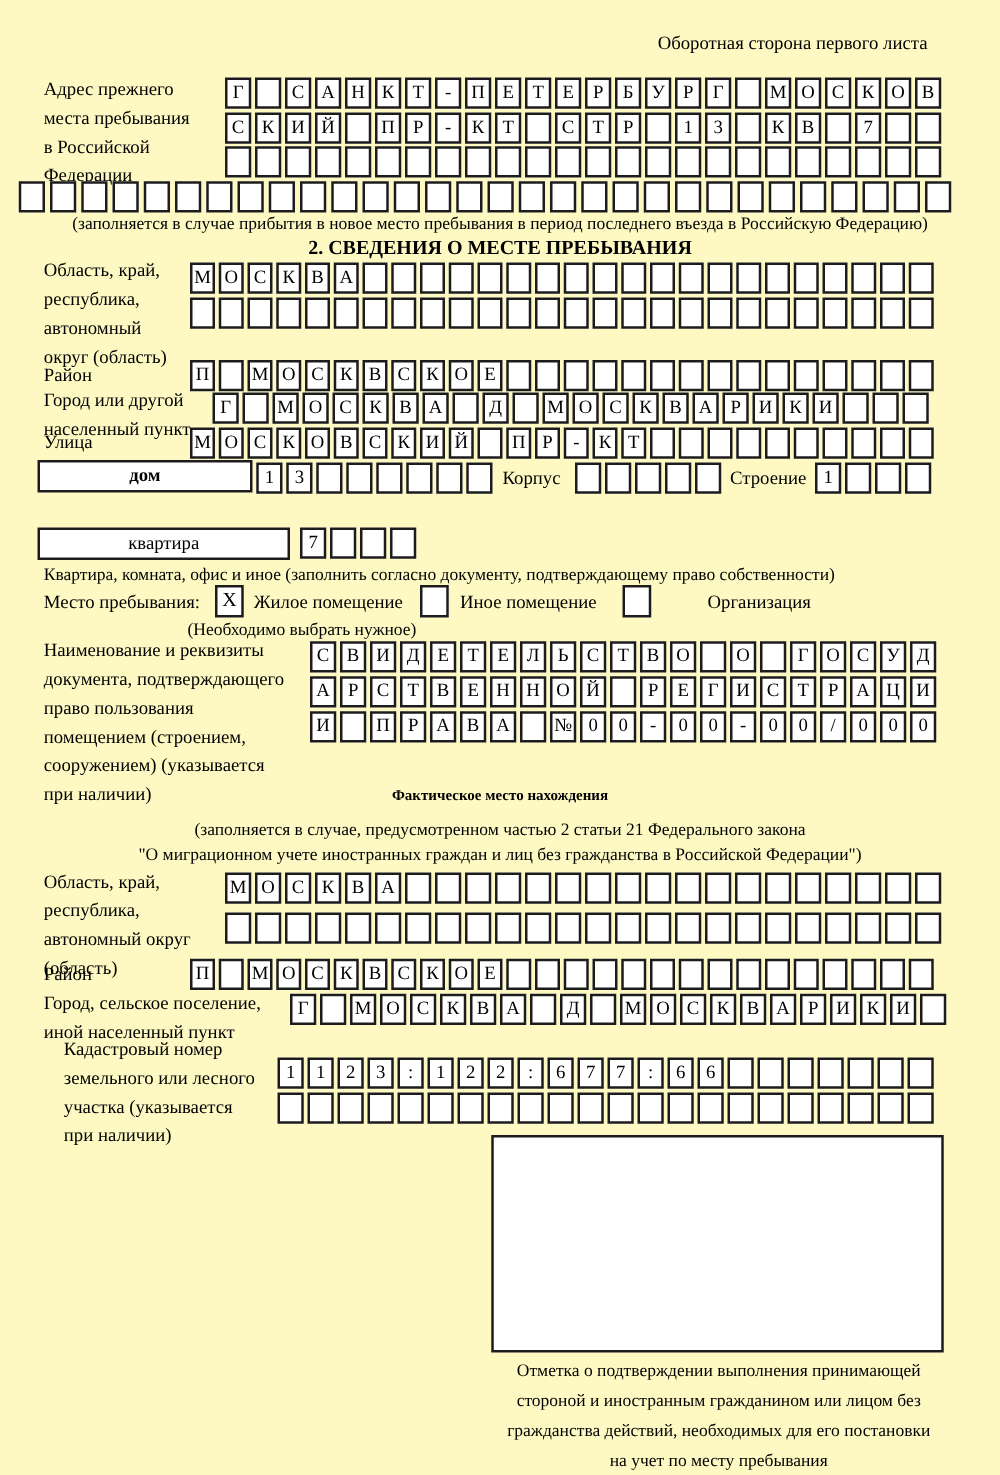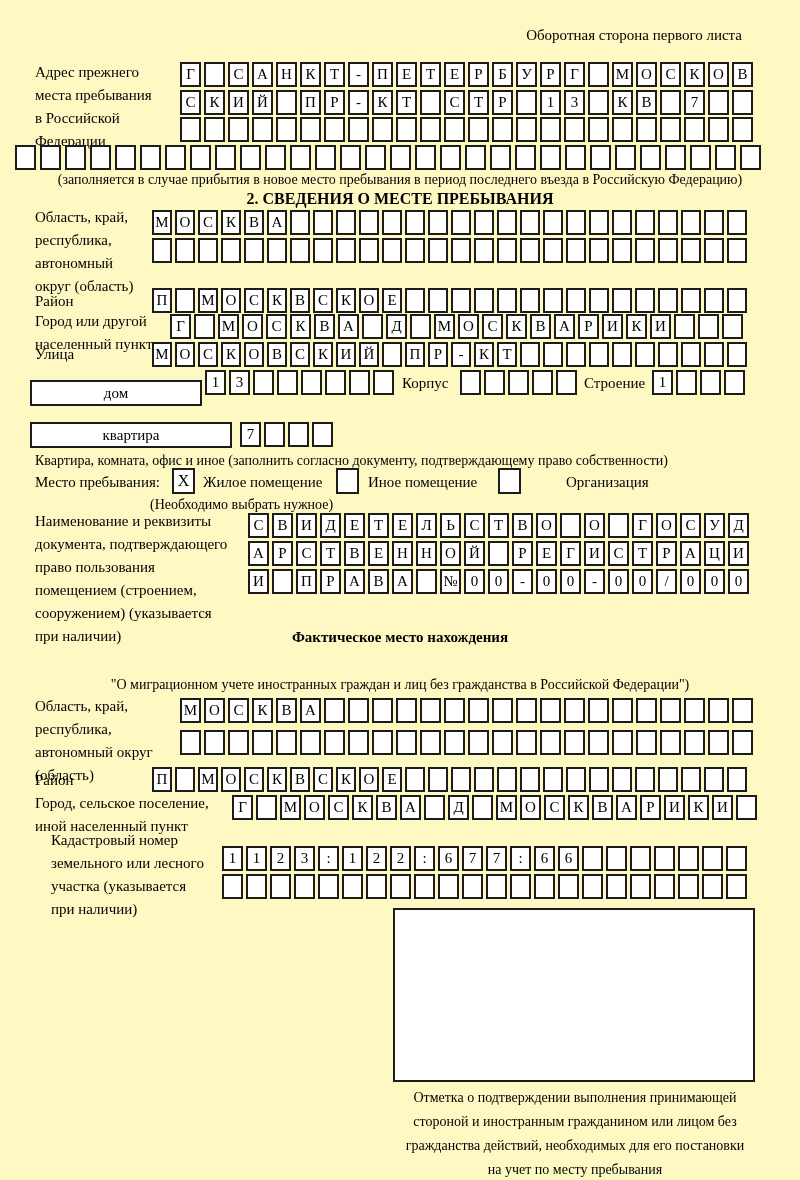--- a/index.html
+++ b/index.html
@@ -301,21 +301,21 @@
       <div class="cell"></div>
       <div class="cell"></div>
       <div class="cell"></div>
       <div class="cell"></div>
       <div class="cell"></div>
       <div class="cell"></div>
       <div class="cell"></div>
       <div class="cell"></div>
     </div>
 
-  <div class="boxfield" style="left:30px; top:380px; width:172px;">дом</div>
+  <div class="boxfield" style="left:30px; top:368px; width:172px;font-weight:bold;">дом</div>
   <div class="row" style="left:205px; top:370px;">
       <div class="cell">1</div>
       <div class="cell">3</div>
       <div class="cell"></div>
       <div class="cell"></div>
       <div class="cell"></div>
       <div class="cell"></div>
       <div class="cell"></div>
       <div class="cell"></div>
     </div>
@@ -422,21 +422,22 @@
       <div class="cell">0</div>
       <div class="cell">-</div>
       <div class="cell">0</div>
       <div class="cell">0</div>
       <div class="cell">/</div>
       <div class="cell">0</div>
       <div class="cell">0</div>
       <div class="cell">0</div>
     </div>
 
-  <div class="title center" style="top:629px; text-align:center; font-size:15px;">Фактическое место нахождения</div>
+  <div class="title center" style="top:629px; text-align:center; font-size:12px;">Фактическое место нахождения</div>
+  <div class="caption center" style="top:655px;">(заполняется в случае, предусмотренном частью 2 статьи 21 Федерального закона</div>
   <div class="caption center" style="top:675px;">"О миграционном учете иностранных граждан и лиц без гражданства в Российской Федерации")</div>
 
   <div class="abs lines" style="left:35px; top:695px; width:160px;">Область, край,
 республика,
 автономный округ
 (область)</div>
   <div class="row" style="left:180px; top:698px;">
       <div class="cell">М</div>
       <div class="cell">О</div>
       <div class="cell">С</div>

